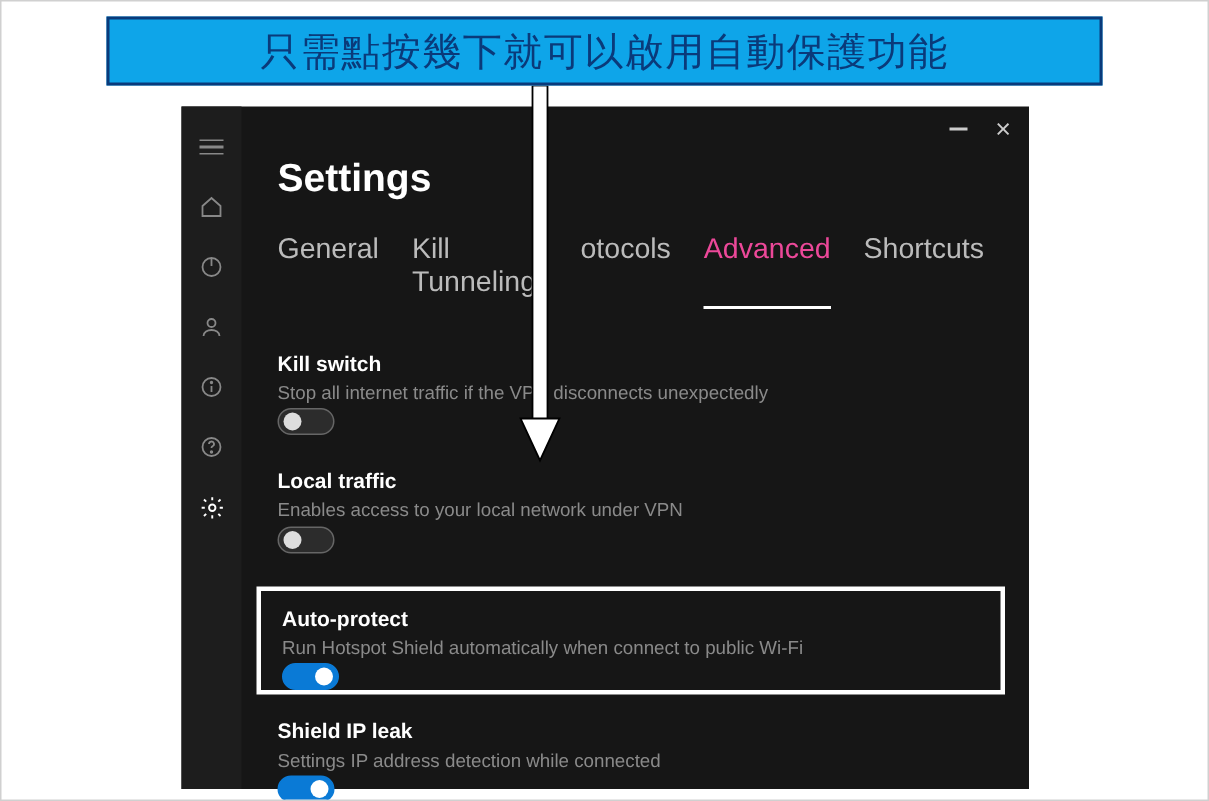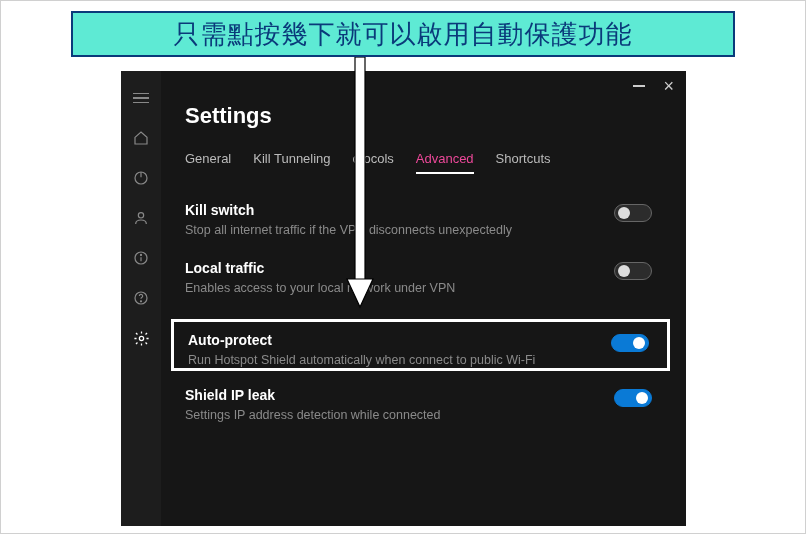--- a/index.html
+++ b/index.html
@@ -11,21 +11,21 @@
     position: relative;
     overflow: hidden;
     border: 1px solid #d0d0d0;
   }
   .banner {
     position: absolute;
     top: 10px;
     left: 70px;
     right: 70px;
     height: 46px;
-    background: #5eead4;
+    background: #0ea5e9;
     border: 2px solid #0a3a7a;
     display: flex;
     align-items: center;
     justify-content: center;
     z-index: 50;
   }
   .banner-text {
     color: #0a3a7a;
     font-size: 26px;
     font-weight: 400;
@@ -74,41 +74,42 @@
   }
   .side-icon.active { color: #fff; }
   .main {
     flex: 1;
     padding: 24px 30px 0 24px;
     color: #ddd;
     position: relative;
   }
   .page-title {
     color: #fff;
-    font-size: 22px;
+    font-size: 26px;
     font-weight: 600;
     margin-top: 8px;
     margin-bottom: 22px;
   }
   .tabs {
     display: flex;
     gap: 22px;
-    font-size: 13px;
+    font-size: 19px;
     color: #bbb;
     border-bottom: 0;
     margin-bottom: 28px;
   }
   .tab { padding-bottom: 6px; cursor: pointer; }
   .tab.active { color: #ec4899; border-bottom: 2px solid #fff; font-weight: 500; }
   .setting {
     display: flex;
     justify-content: space-between;
     align-items: flex-start;
     margin-bottom: 22px;
     padding-right: 4px;
+    flex-direction: column;
   }
   .setting-text { max-width: 380px; }
   .setting-title {
     color: #fff;
     font-size: 14px;
     font-weight: 600;
     margin-bottom: 4px;
   }
   .setting-desc {
     color: #8a8a8a;

